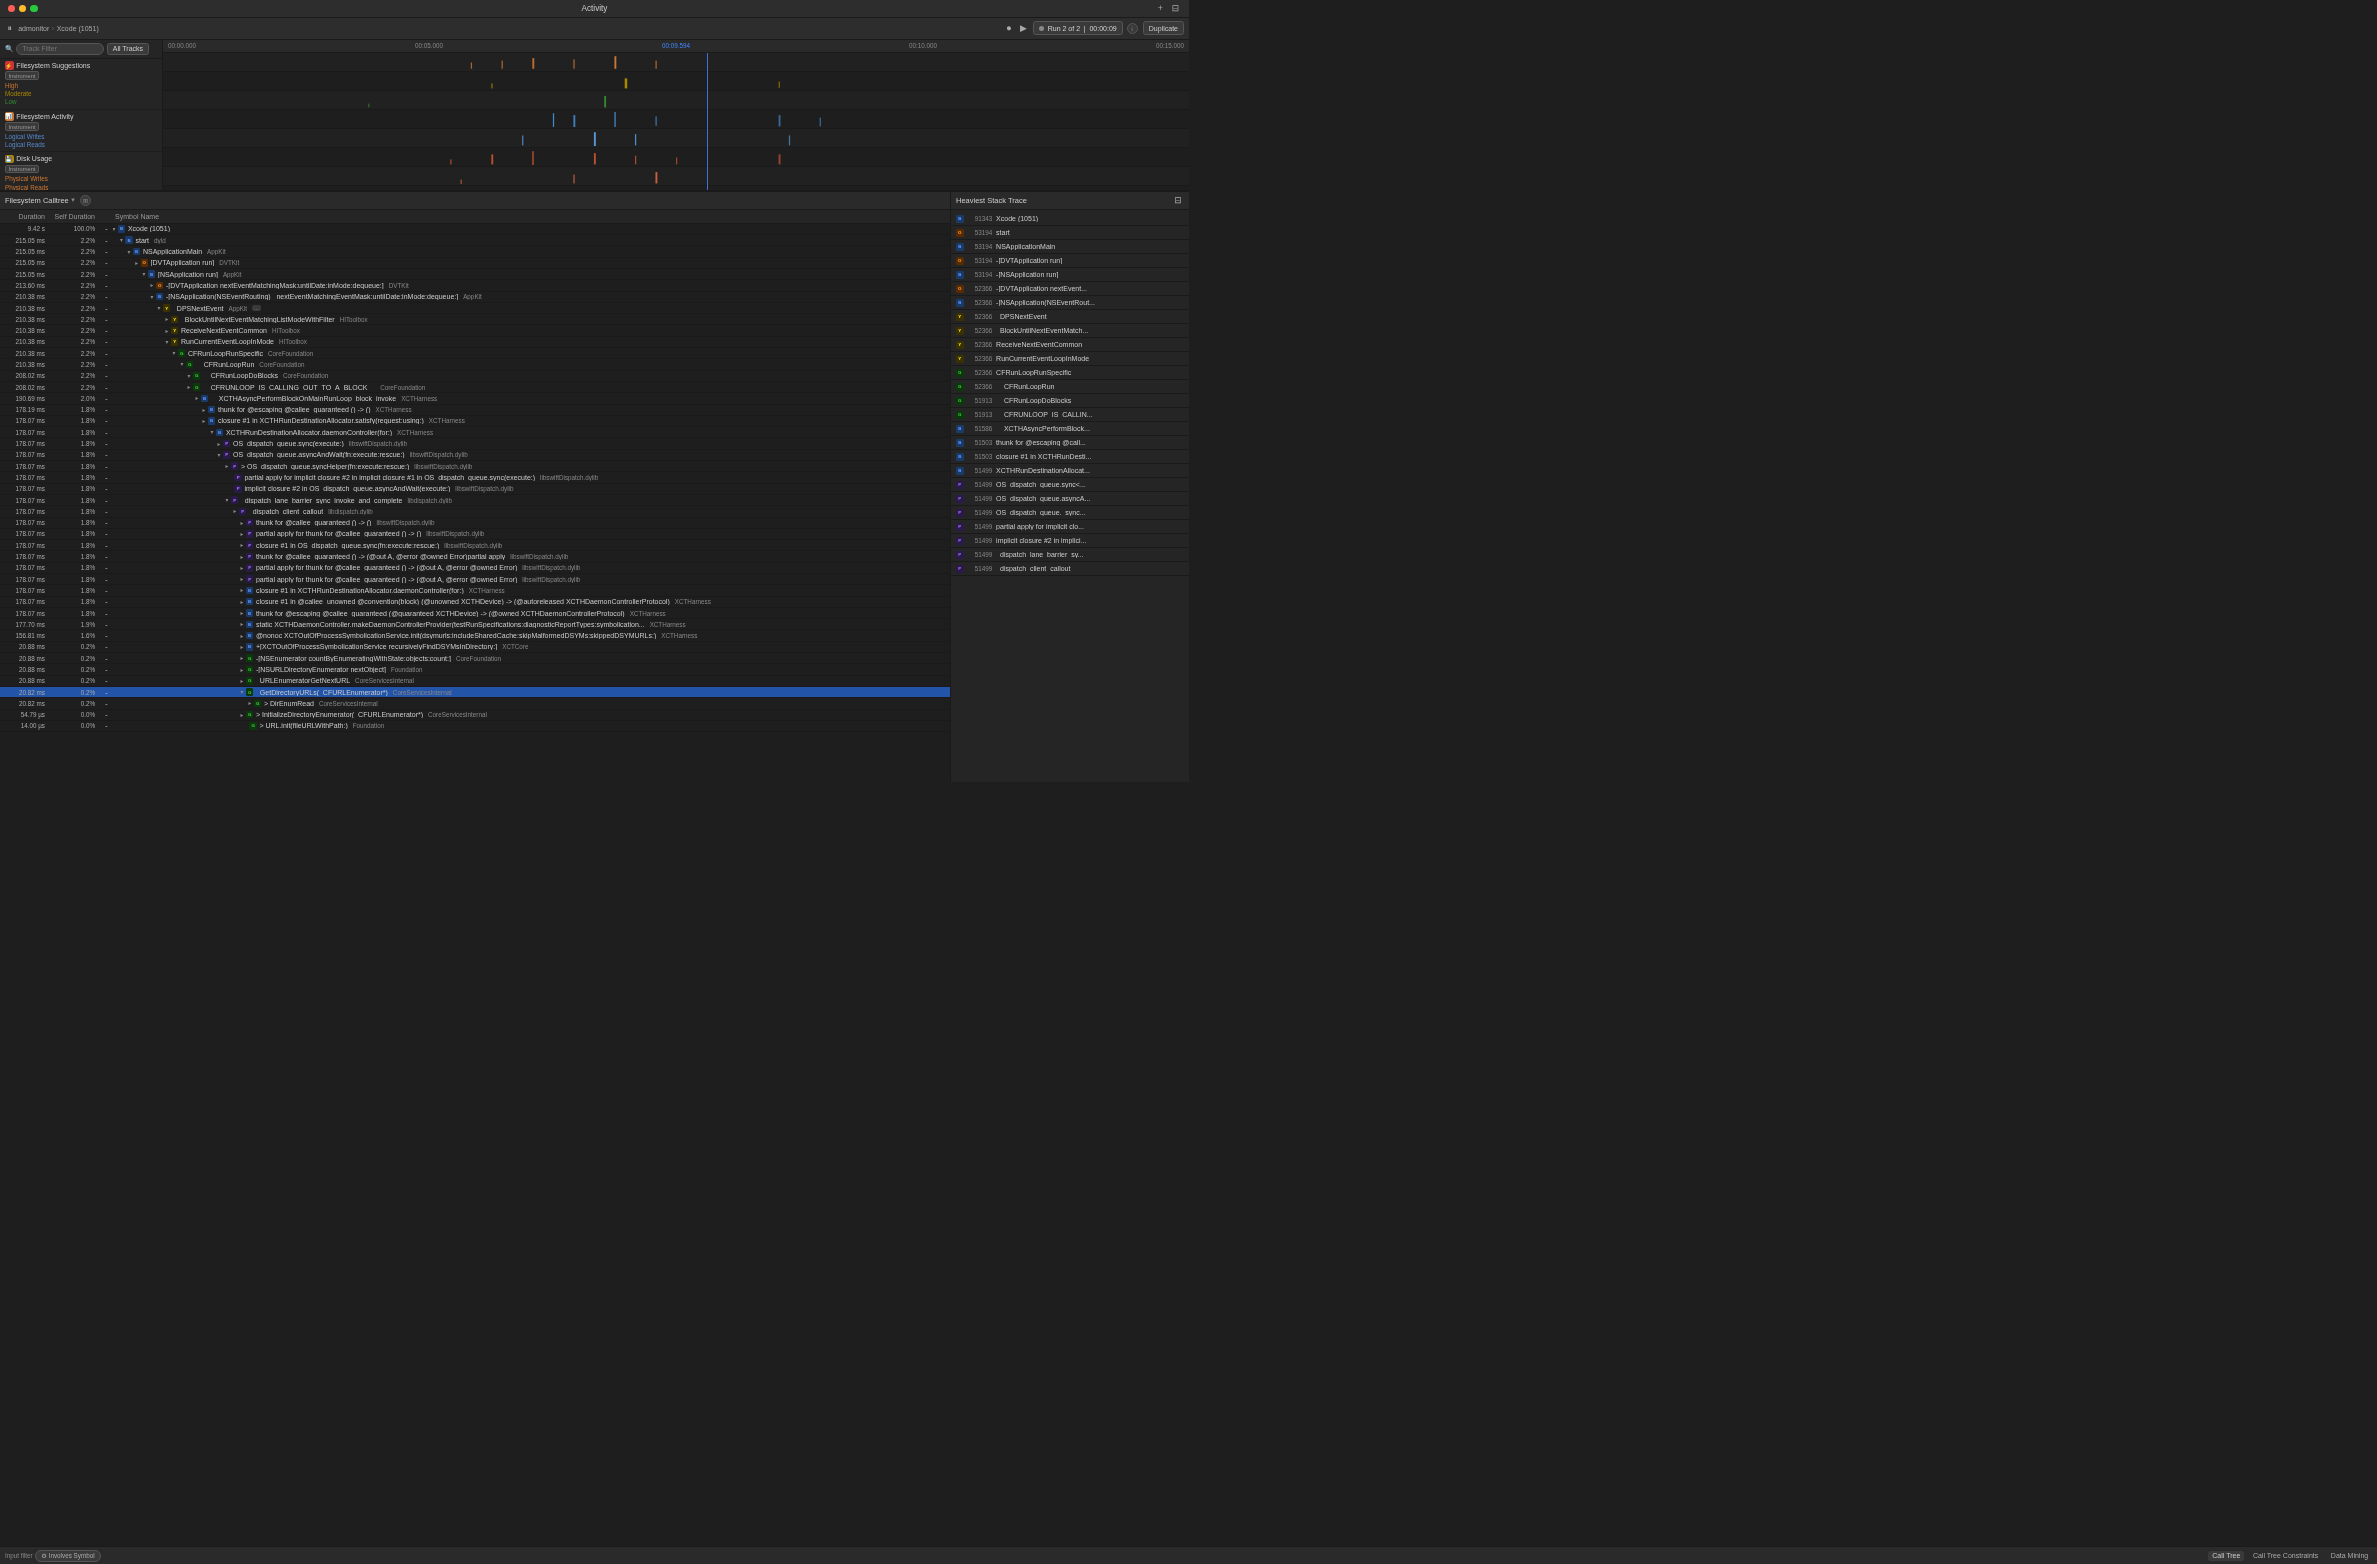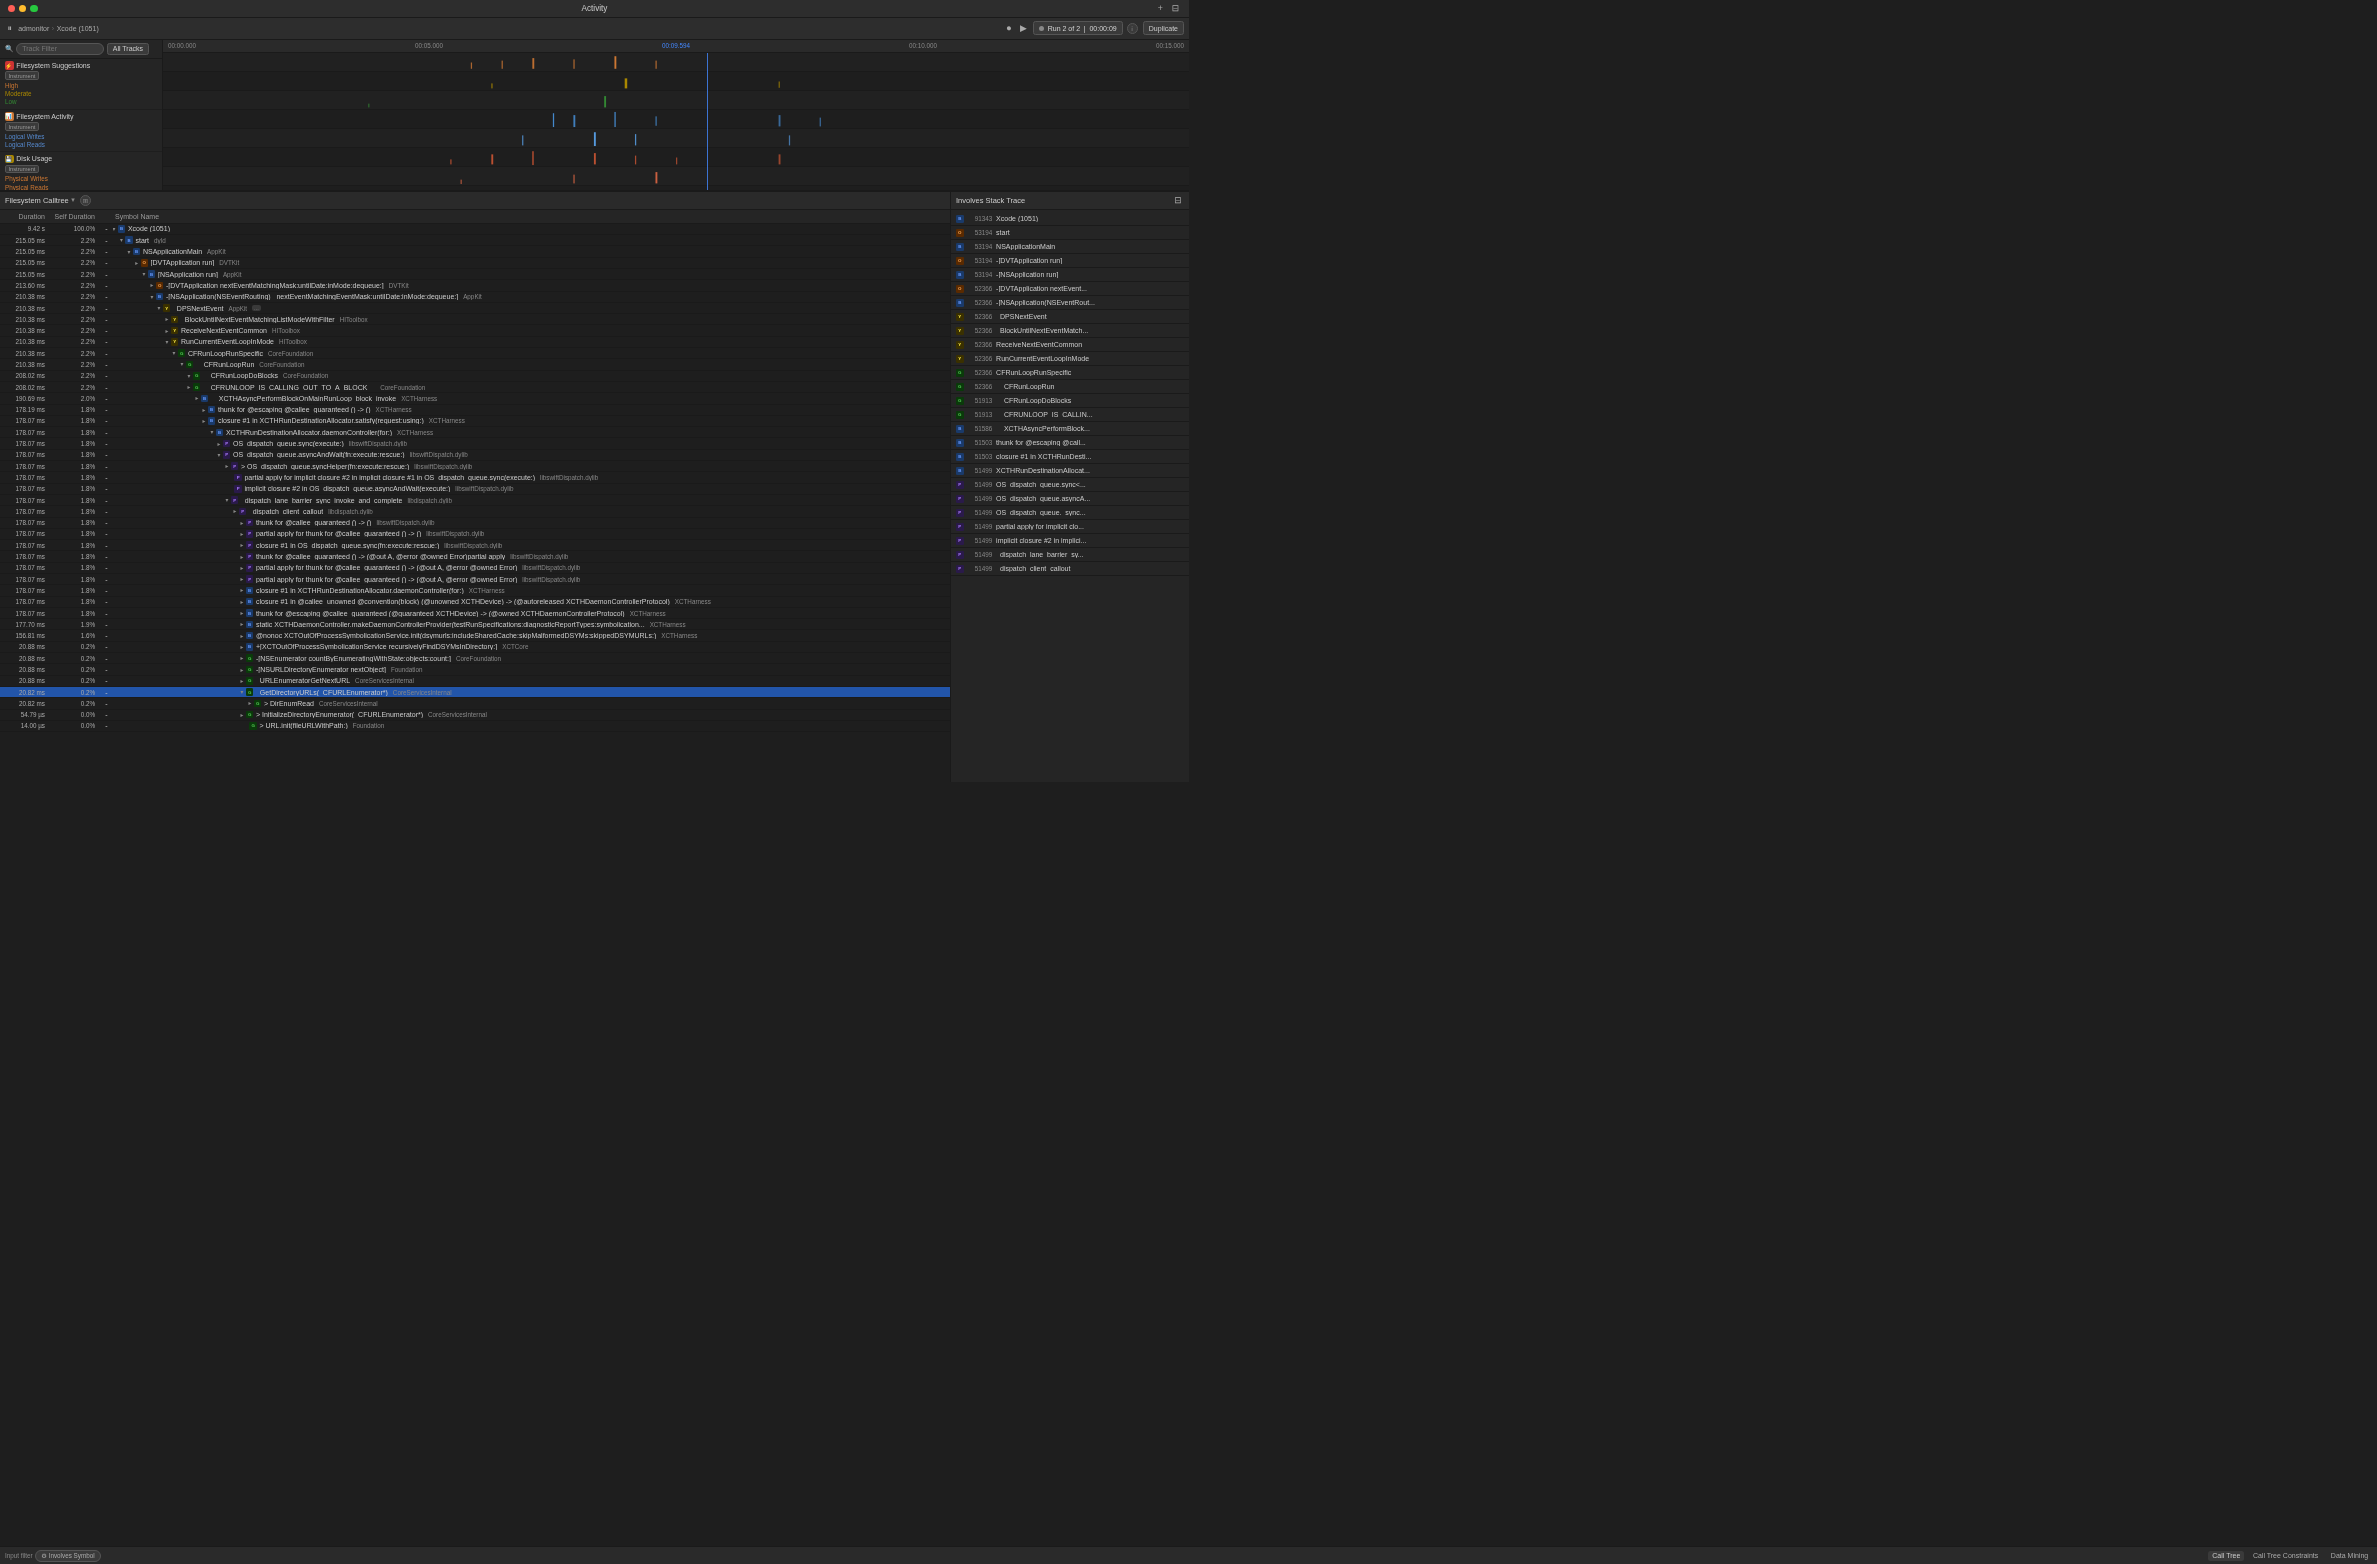--- a/index.html
+++ b/index.html
@@ -1223,21 +1223,21 @@
       <span class="symbol-name">&gt; URL.init(fileURLWithPath:)</span>
       <span class="symbol-lib">Foundation</span>
 
     </div>
   </div>
         </div>
     </div>
 
     <div class="heaviest-panel">
       <div class="heaviest-header">
-        <span>Involves Stack Trace</span>
+        <span>Heaviest Stack Trace</span>
         <button class="btn-icon">⊟</button>
       </div>
       <div class="heaviest-content" id="heaviest-rows">
 
       <div class="stack-row">
     <span class="symbol-icon" style="background:#1a3a6a;color:#6699ff;">B</span>
     <span class="stack-count">91343</span>
     <span class="stack-name">Xcode (1051)</span>
   </div>
           <div class="stack-row">

